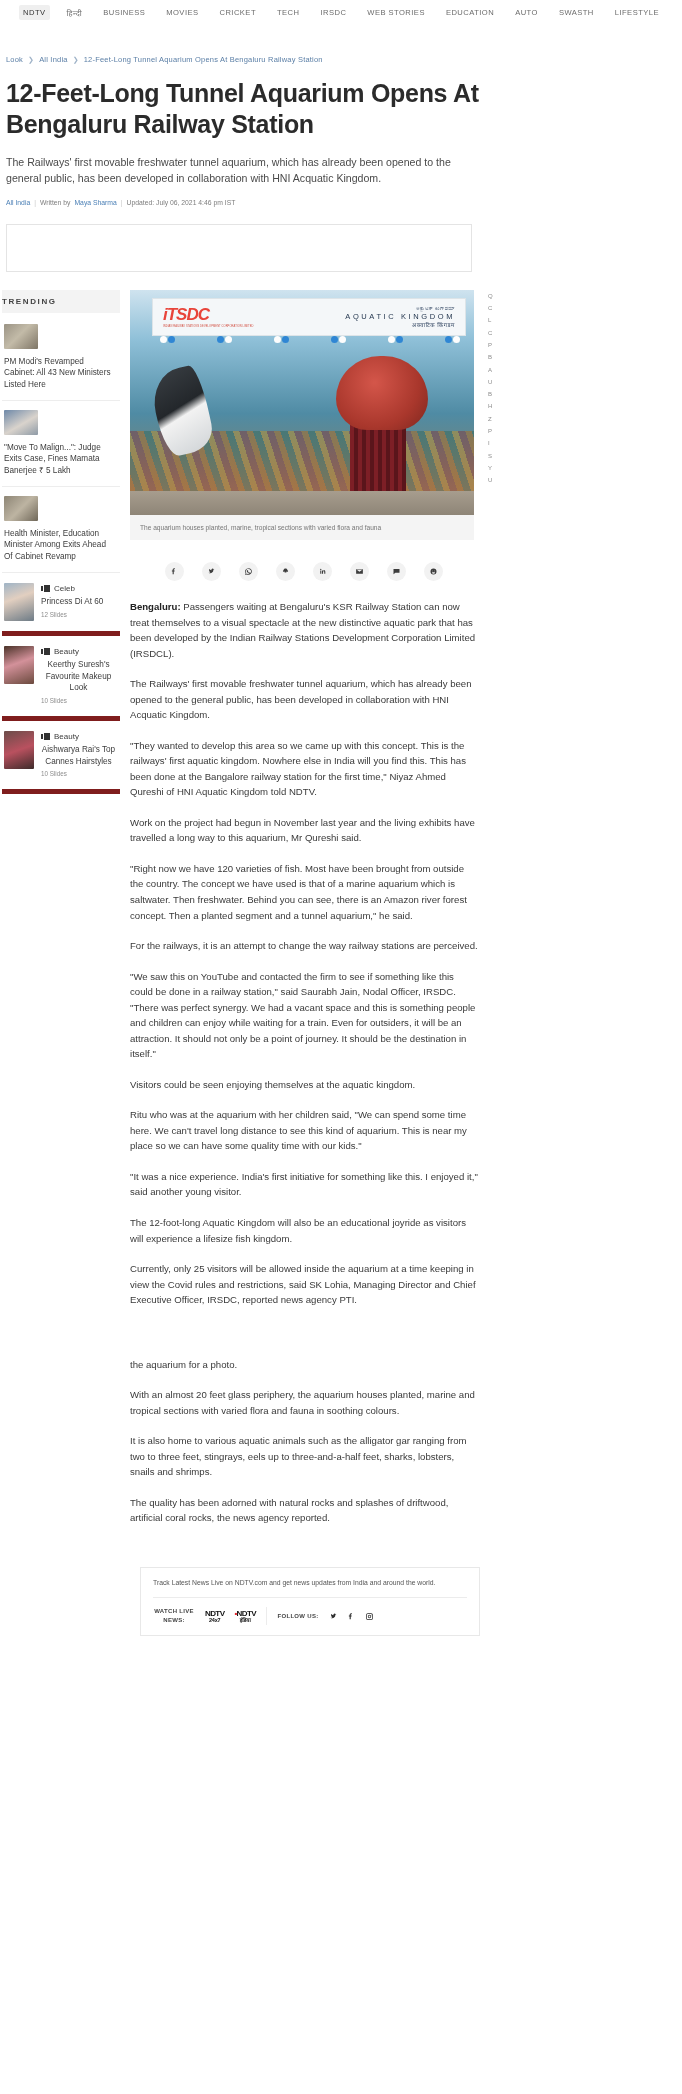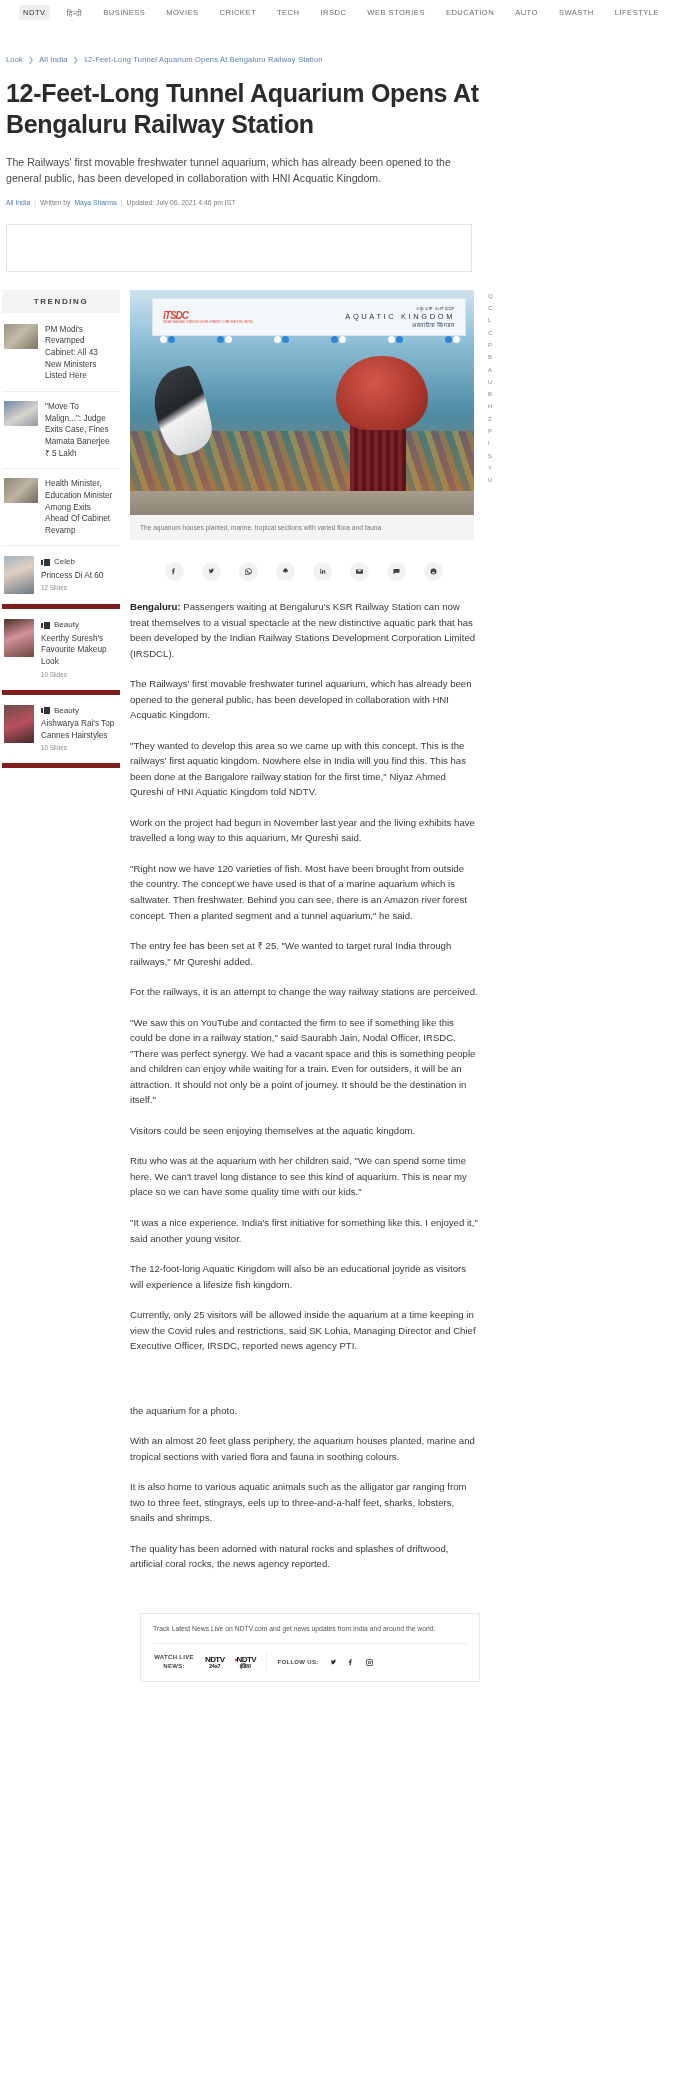--- a/index.html
+++ b/index.html
@@ -56,27 +56,27 @@
   }
 
   
   .cols { display:flex; margin-top:18px; padding-left:2px; }
   .sidebar { width:118px; flex:none; }
   .content { width:348px; flex:none; margin-left:10px; }
   .rail { width:auto; flex:1; margin-left:10px; }
 
   
   .trending-head {
-    background:#f3f3f3; text-align:center; font-size:8px;
+    background:#f3f3f3; font-size:8px;
     letter-spacing:1.6px; font-weight:bold; color:#444;
     padding:7px 0; margin-bottom:2px;
   }
   .trend-item {
     display:flex; gap:7px; padding:9px 4px 9px 2px;
-    border-bottom:1px solid #ededed; cursor:pointer;
+    border-bottom:1px solid #ededed; cursor:pointer;flex-direction:column;
   }
   .trend-thumb {
     width:34px; height:25px; flex:none; border-radius:1px;
     background:linear-gradient(135deg,#9a9384,#c3bba8 45%,#7e7566);
   }
   .trend-thumb.t2 { background:linear-gradient(150deg,#6d88a8,#d9d3cc 55%,#8e9aa6); }
   .trend-thumb.t3 { background:linear-gradient(135deg,#8d8575,#bdb4a2 50%,#6f6758); }
   .trend-text { font-size:8.2px; line-height:1.42; color:#3c3c3c; }
 
   .slide-item {
@@ -86,36 +86,36 @@
   .slide-thumb { width:30px; height:38px; flex:none; border-radius:1px; }
   .s1 { background:linear-gradient(160deg,#9fb4c6,#e2cfc0 40%,#6d7b86); }
   .s2 { background:linear-gradient(160deg,#4a3228,#d3919a 45%,#6b4a3e); }
   .s3 { background:linear-gradient(160deg,#6b4d4a,#b9515f 50%,#3e2b2a); }
   .slide-body { font-size:8.2px; line-height:1.42; color:#3c3c3c; }
   .slide-cat { display:flex; align-items:center; gap:4px; margin-bottom:2px; }
   .cam-icon { display:inline-block; width:9px; height:7px; position:relative; }
   .cam-icon:before{content:"";position:absolute;left:0;top:1px;width:2px;height:5px;background:#333;}
   .cam-icon:after{content:"";position:absolute;left:3px;top:0;width:6px;height:7px;background:#333;}
   .slide-cat span { font-size:8px; color:#3c3c3c; }
-  .slide-title { color:#3c3c3c; }
+  .slide-title { color:#3c3c3c;text-align:center; }
   .slide-count { font-size:6.3px; color:#8d8d8d; margin-top:3px; }
 
   
   .hero { width:344px; position:relative; }
   .hero-img {
     width:344px; height:225px; position:relative; overflow:hidden;
     background:linear-gradient(180deg,#cfe3ef 0%,#8fc0d8 22%,#4f8ba4 55%,#7d8370 82%,#a79f92 100%);
   }
   .banner {
     position:absolute; left:22px; top:8px; right:8px; height:38px;
     background:#f4f7f9; border:1px solid #dde4e8;
     display:flex; align-items:center; justify-content:space-between;
     padding:0 10px;
   }
-  .irsdc { font-size:10px; font-weight:bold; font-style:italic; color:#e8443a; letter-spacing:-1px; }
+  .irsdc { font-size:17px; font-weight:bold; font-style:italic; color:#e8443a; letter-spacing:-1px; }
   .irsdc-sub { font-size:2.6px; color:#d14a3c; letter-spacing:.1px; line-height:1.25; }
   .ak-title { text-align:right; }
   .ak-kn { font-size:5px; color:#2a3f5c; letter-spacing:.4px; }
   .ak-en { font-size:7.5px; color:#24374f; letter-spacing:2.6px; font-weight:500; }
   .ak-hi { font-size:5.6px; color:#2a3f5c; letter-spacing:.6px; }
   .dolphin {
     position:absolute; left:26px; top:78px; width:52px; height:86px;
     background:linear-gradient(160deg,#3a3f44 0%,#23272b 45%,#f2f2f2 55%,#cfd3d6 100%);
     border-radius:62% 20% 52% 28% / 45% 60% 28% 52%;
     transform:rotate(-12deg);
@@ -398,21 +398,20 @@
             </svg>
           </div>
         </div>
 
       <div class="article" id="article-body">
           <p><b>Bengaluru:</b> Passengers waiting at Bengaluru's KSR Railway Station can now treat themselves to a visual spectacle at the new distinctive aquatic park that has been developed by the Indian Railway Stations Development Corporation Limited (IRSDCL).</p>
           <p>The Railways' first movable freshwater tunnel aquarium, which has already been opened to the general public, has been developed in collaboration with HNI Acquatic Kingdom.</p>
           <p>"They wanted to develop this area so we came up with this concept. This is the railways' first aquatic kingdom. Nowhere else in India will you find this. This has been done at the Bangalore railway station for the first time," Niyaz Ahmed Qureshi of HNI Aquatic Kingdom told NDTV.</p>
           <p>Work on the project had begun in November last year and the living exhibits have travelled a long way to this aquarium, Mr Qureshi said.</p>
           <p>"Right now we have 120 varieties of fish. Most have been brought from outside the country. The concept we have used is that of a marine aquarium which is saltwater. Then freshwater. Behind you can see, there is an Amazon river forest concept. Then a planted segment and a tunnel aquarium," he said.</p>
-          <p>The entry fee has been set at ₹ 25. "We wanted to target rural India through railways," Mr Qureshi added.</p>
           <p>For the railways, it is an attempt to change the way railway stations are perceived.</p>
           <p>"We saw this on YouTube and contacted the firm to see if something like this could be done in a railway station," said Saurabh Jain, Nodal Officer, IRSDC. "There was perfect synergy. We had a vacant space and this is something people and children can enjoy while waiting for a train. Even for outsiders, it will be an attraction. It should not only be a point of journey. It should be the destination in itself."</p>
           <p>Visitors could be seen enjoying themselves at the aquatic kingdom.</p>
           <p>Ritu who was at the aquarium with her children said, "We can spend some time here. We can't travel long distance to see this kind of aquarium. This is near my place so we can have some quality time with our kids."</p>
           <p>"It was a nice experience. India's first initiative for something like this. I enjoyed it," said another young visitor.</p>
           <p>The 12-foot-long Aquatic Kingdom will also be an educational joyride as visitors will experience a lifesize fish kingdom.</p>
           <p>Currently, only 25 visitors will be allowed inside the aquarium at a time keeping in view the Covid rules and restrictions, said SK Lohia, Managing Director and Chief Executive Officer, IRSDC, reported news agency PTI.</p>
           <div style="height: 34px;"></div>
           <p>the aquarium for a photo.</p>
           <p>With an almost 20 feet glass periphery, the aquarium houses planted, marine and tropical sections with varied flora and fauna in soothing colours.</p>

